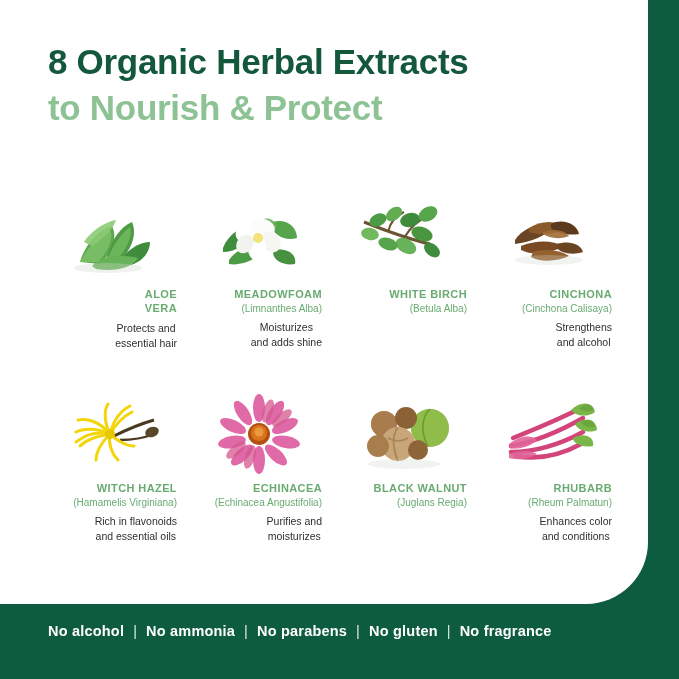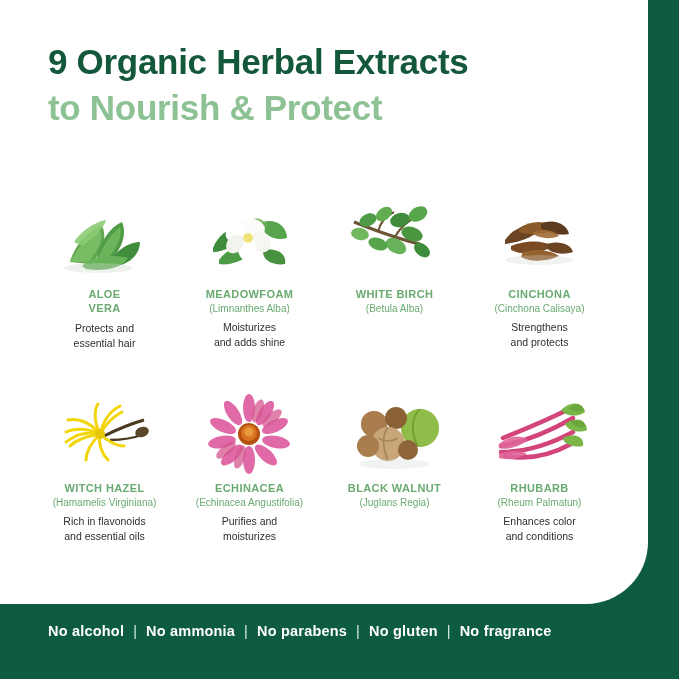--- a/index.html
+++ b/index.html
@@ -61,21 +61,21 @@
     width: 580px;
     display: flex;
     justify-content: space-between;
   }
   #row1 { top: 196px; }
   #row2 { top: 390px; }
   .cell {
     width: 145px;
     display: flex;
     flex-direction: column;
-    align-items: center;
+    align-items: flex-end;
   }
   .art {
     width: 125px;
     height: 86px;
     position: relative;
   }
   .art svg { display: block; }
   .name {
     margin-top: 6px;
     font-size: 11px;
@@ -125,21 +125,21 @@
     font-weight: normal;
   }
 </style>
 </head>
 <body>
 
 <div id="page">
   <div id="white-panel"></div>
 
   <div id="title-block">
-    <div id="title-line1">9 Organic Herbal Extracts</div>
+    <div id="title-line1">8 Organic Herbal Extracts</div>
     <div id="title-line2">to Nourish &amp; Protect</div>
   </div>
 
   <div class="row" id="row1">
 
     <div class="cell">
       <div class="art">
         <svg width="125" height="86" viewBox="0 0 125 86">
           <g transform="translate(62,48)">
             <path d="M-34 18 C -30 2, -16 -14, -2 -18 C 4 -6, -2 10, -14 20 Z" fill="#5ea750"></path>
@@ -226,21 +226,21 @@
             <path d="M-16 10 C -4 6, 12 8, 20 14 C 8 20, -10 20, -18 15 Z" fill="#94622f"></path>
             <path d="M-6 -10 C 4 -14, 16 -12, 20 -6 C 10 -2, 0 -4, -6 -8 Z" fill="#a06b35" opacity="0.9"></path>
             <ellipse cx="0" cy="18" rx="34" ry="5" fill="#cfd7cd" opacity="0.3"></ellipse>
           </g>
         </svg>
       </div>
       <div class="name">CINCHONA</div>
       <div class="latin">(Cinchona Calisaya)</div>
       <div class="desc">
         <span>Strengthens</span><br>
-        <span>and protects</span>
+        <span>and alcohol</span>
       </div>
     </div>
 
   </div>
 
   <div class="row" id="row2">
 
     <div class="cell">
       <div class="art">
         <svg width="125" height="86" viewBox="0 0 125 86">

